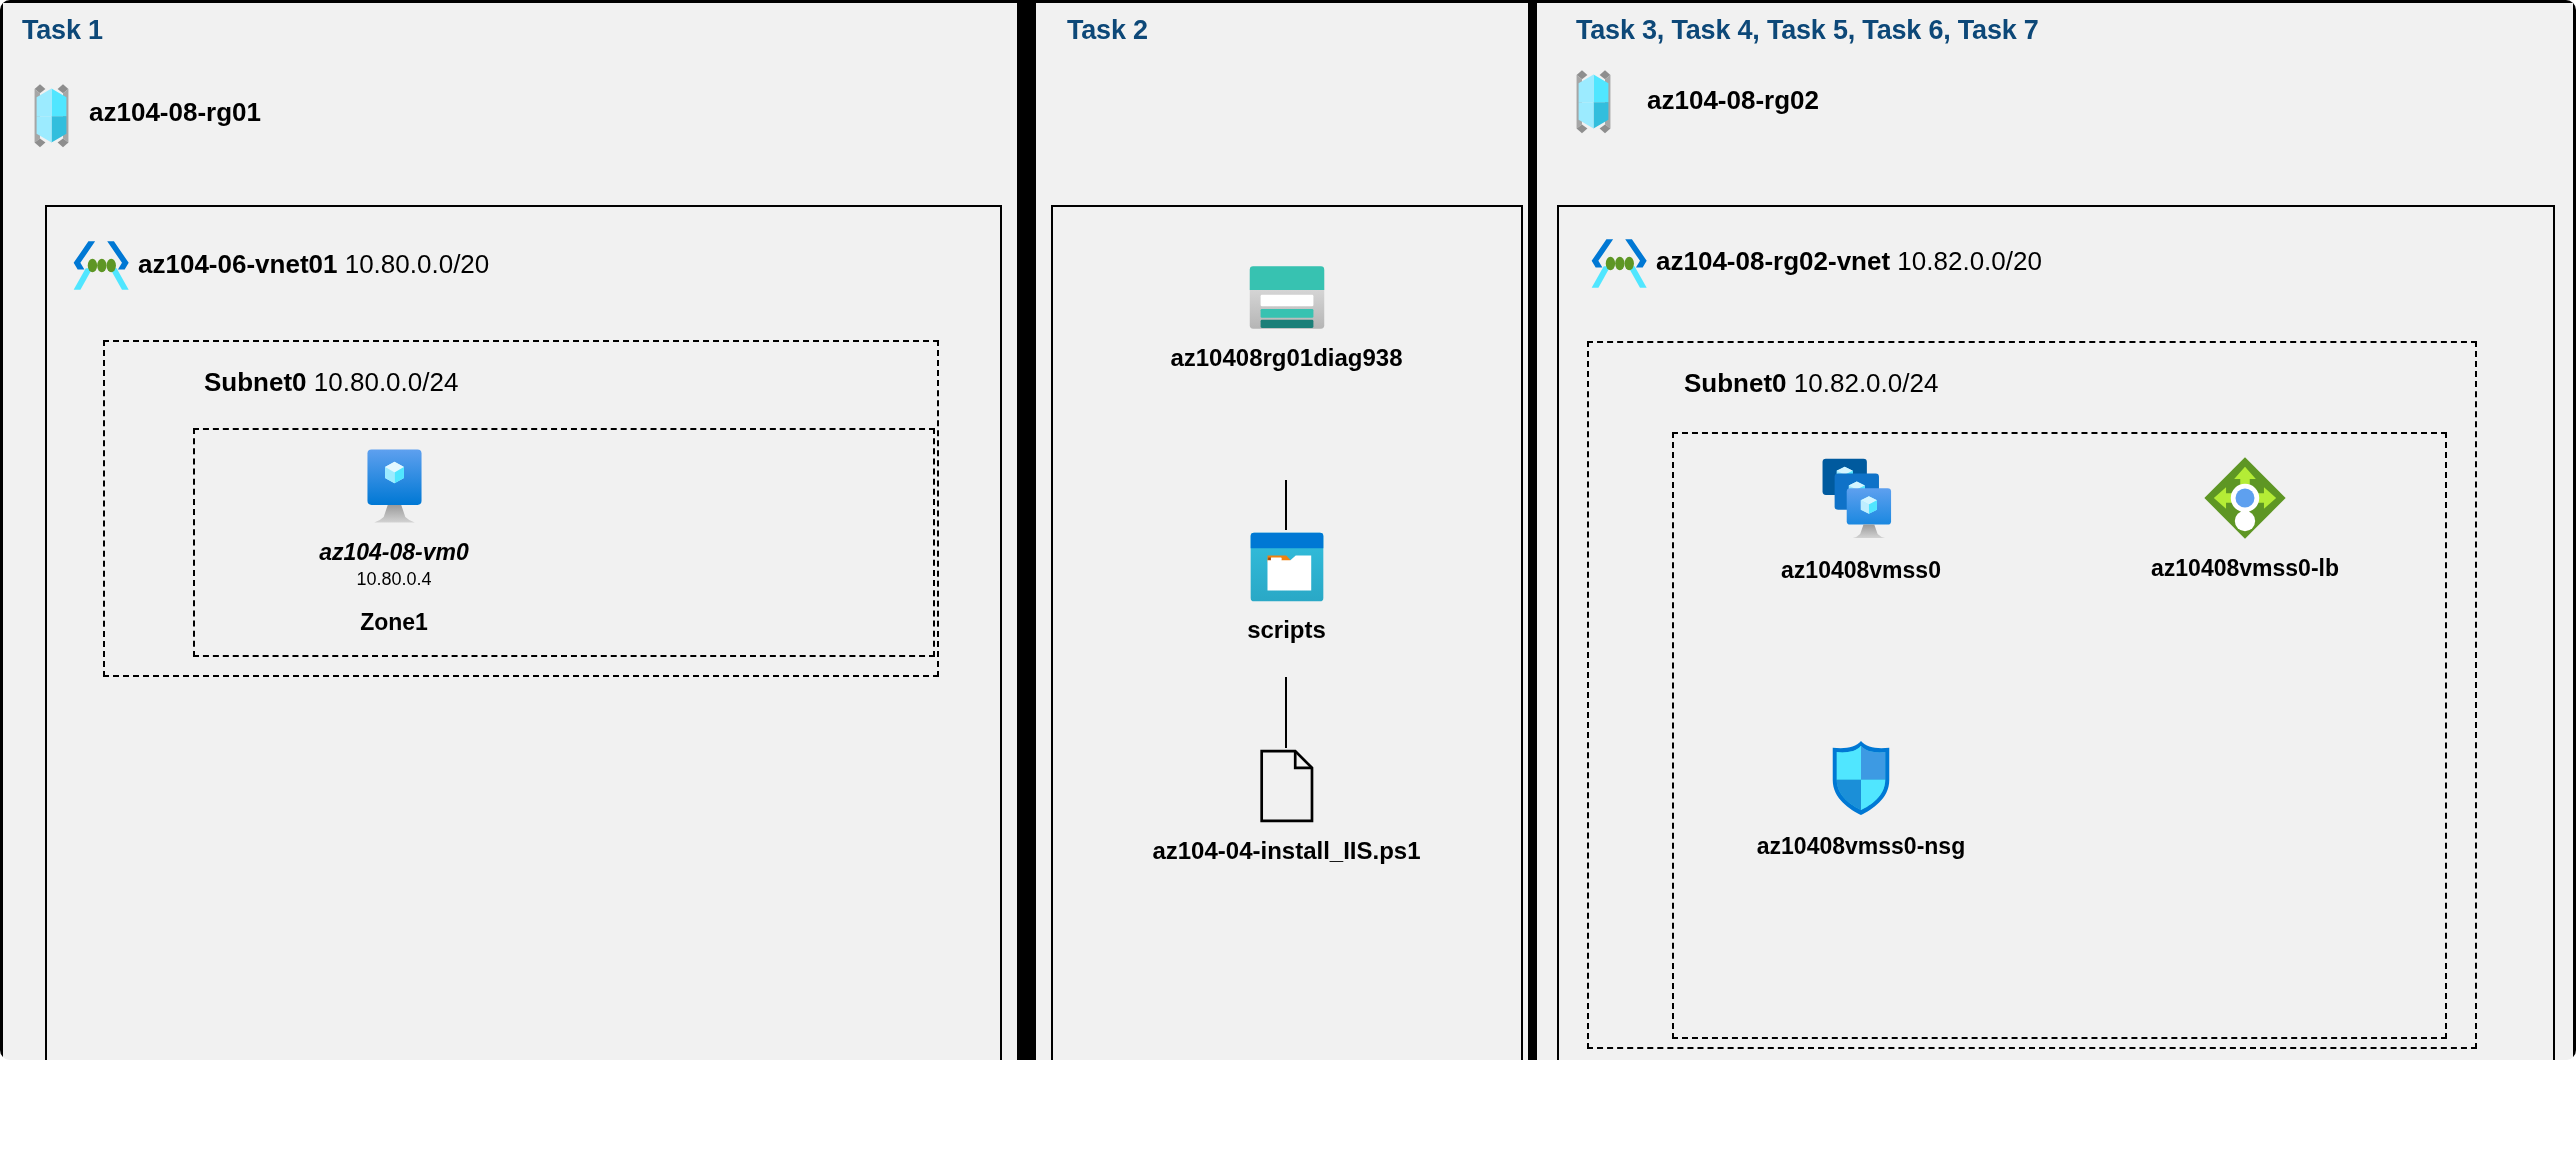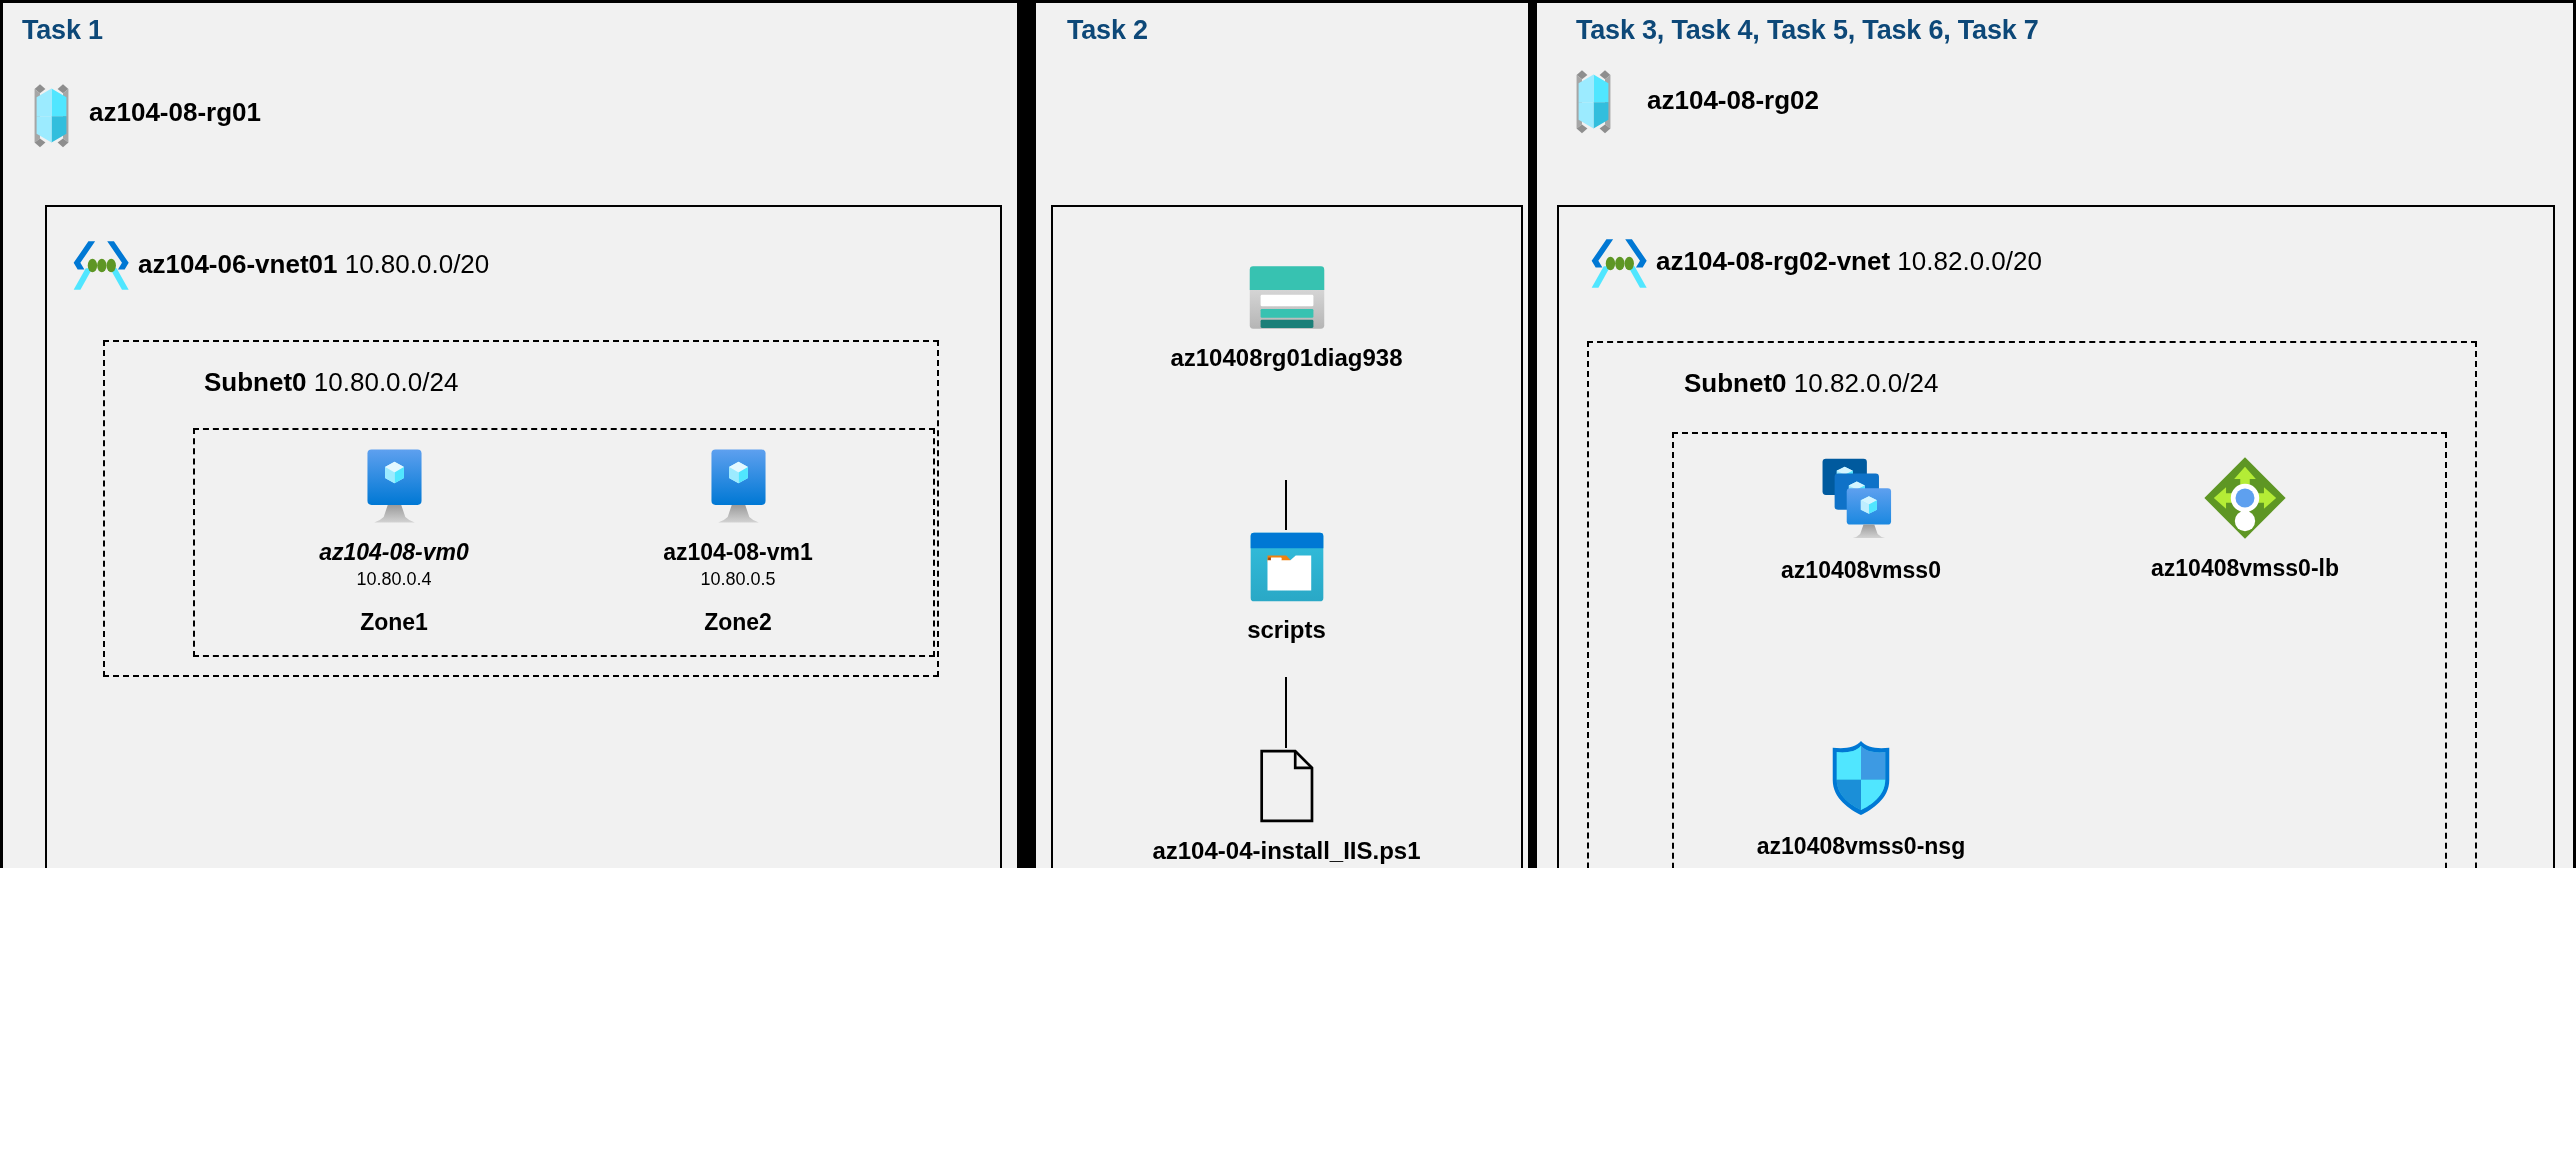--- a/index.html
+++ b/index.html
@@ -1,22 +1,23 @@
 <!DOCTYPE html>
 <html style="font-size:10.8px"><head>
 <meta charset="utf-8">
 <style>
   html,body{margin:0;padding:0;background:#ffffff;}
   body{font-family:"Liberation Sans", sans-serif;}
 
   #canvas{
     position:relative;
-    width:2576px;height:868px;
+    width:2576px;height:1060px;
     background:#f1f1f1;
     overflow:hidden;
+    border-radius:10px;
   }
 
   
   .panel{position:absolute;background:#f1f1f1;box-sizing:border-box;}
   #panel-task1{left:0;top:0;width:1017px;height:1166px;border-left:3.4px solid #000;border-top:3.4px solid #000;border-bottom:3.4px solid #000;}
   #panel-divider1{left:1017px;top:0;width:19px;height:1166px;background:#000;}
   #panel-task2{left:1036px;top:0;width:502px;height:1166px;border-top:3.4px solid #000;border-bottom:3.4px solid #000;}
   #panel-divider2{left:1528px;top:0;width:19px;height:1166px;background:#000;}
   #panel-task3{left:1537px;top:0;width:1039px;height:1166px;border-right:3.4px solid #000;border-top:3.4px solid #000;border-bottom:3.4px solid #000;}
 
@@ -140,35 +141,20 @@
           <polygon points="54,20 68,28 54,36 40,28" fill="#e3f8ff"></polygon>
           <polygon points="54,36 68,28 68,44 54,52" fill="#50e6ff"></polygon>
           <polygon points="54,36 40,28 40,44 54,52" fill="#9cebff"></polygon>
         </svg>
       </div>
       <div class="nlabel" style="margin-top:12px;font-style:italic;">az104-08-vm0</div>
       <div class="nsub">10.80.0.4</div>
       <div class="nzone">Zone1</div>
     </div>
 
-    <div class="node" style="left:634px;top:445px;width:202px;">
-      <div class="icon icon-vm" style="margin:0 auto;">
-        <svg width="73" height="76" viewBox="0 0 108 112">
-          <rect x="14" y="2" width="80" height="82" rx="6" fill="url(#vmScreen)"></rect>
-          <path d="M44 84 h20 l6 18 q6 6 14 8 h-60 q8 -2 14 -8 z" fill="url(#vmStand)"></path>
-          <polygon points="54,20 68,28 68,44 54,52 40,44 40,28" fill="#c3f1ff"></polygon>
-          <polygon points="54,20 68,28 54,36 40,28" fill="#e3f8ff"></polygon>
-          <polygon points="54,36 68,28 68,44 54,52" fill="#50e6ff"></polygon>
-          <polygon points="54,36 40,28 40,44 54,52" fill="#9cebff"></polygon>
-        </svg>
-      </div>
-      <div class="nlabel" style="margin-top:12px;">az104-08-vm1</div>
-      <div class="nsub">10.80.0.5</div>
-      <div class="nzone">Zone2</div>
-    </div>
   </div>
 
   <div class="panel" id="panel-divider1"></div>
 
   <div class="panel" id="panel-task2">
     <div class="task-header" style="left:31px;top:12px;">Task 2</div>
 
     <div class="solid-box" style="left:15px;top:202px;width:472px;height:889px;"></div>
 
     <div class="node" style="left:82px;top:262px;width:337px;">

